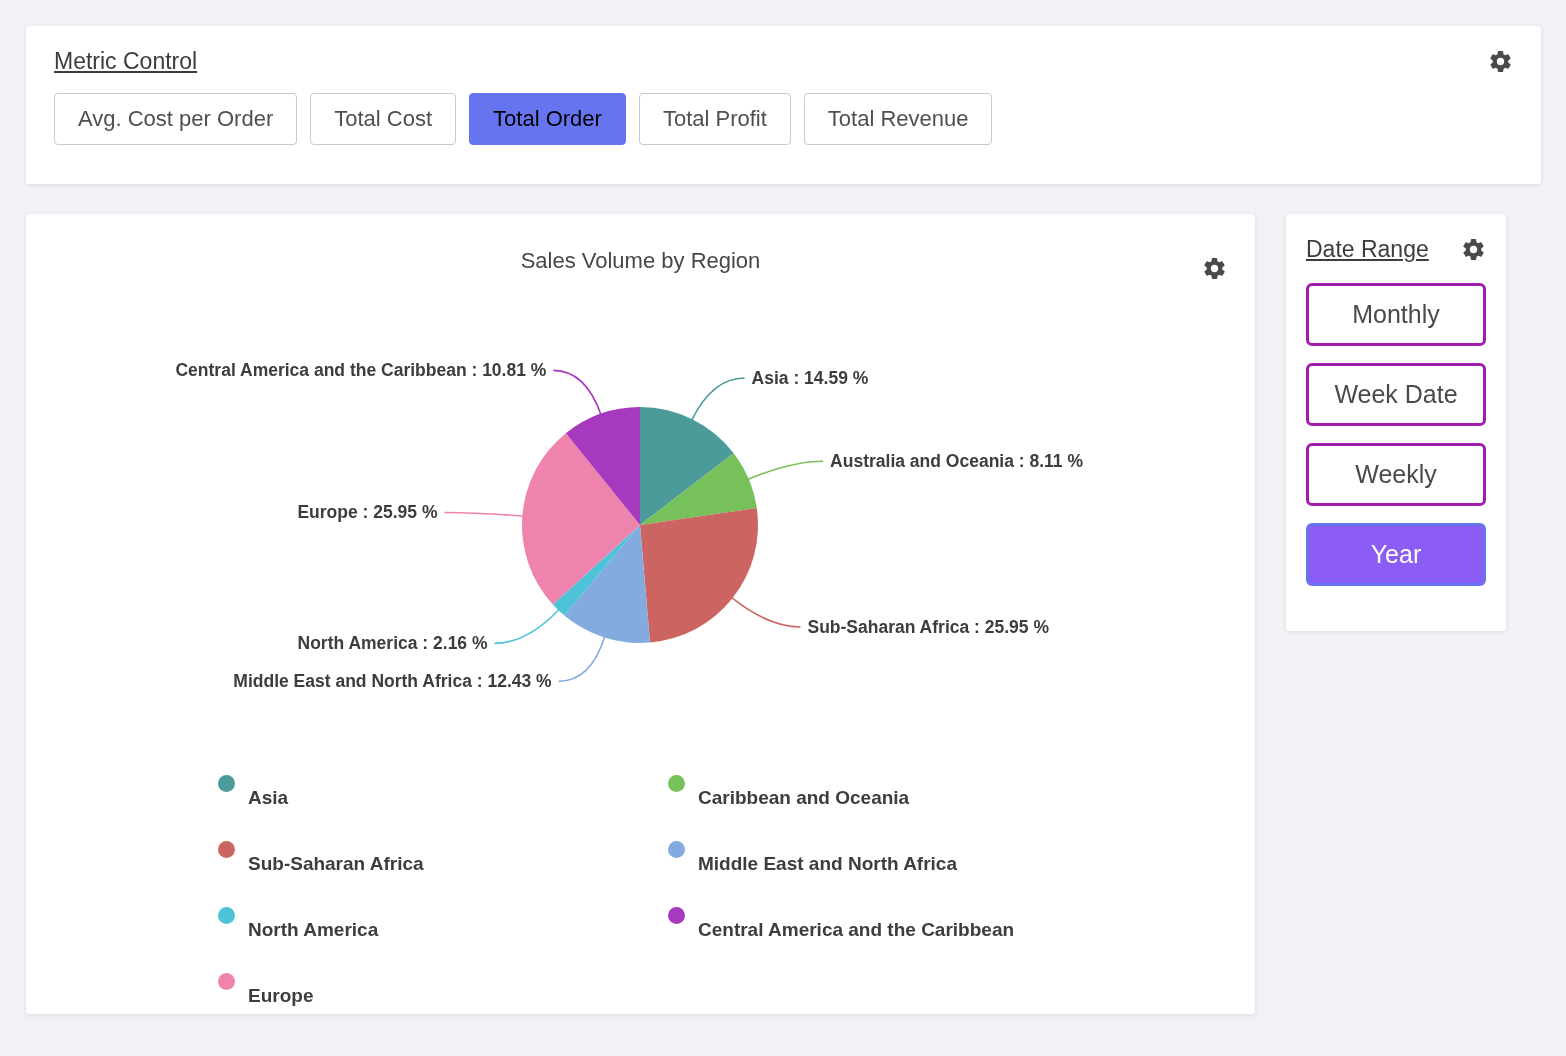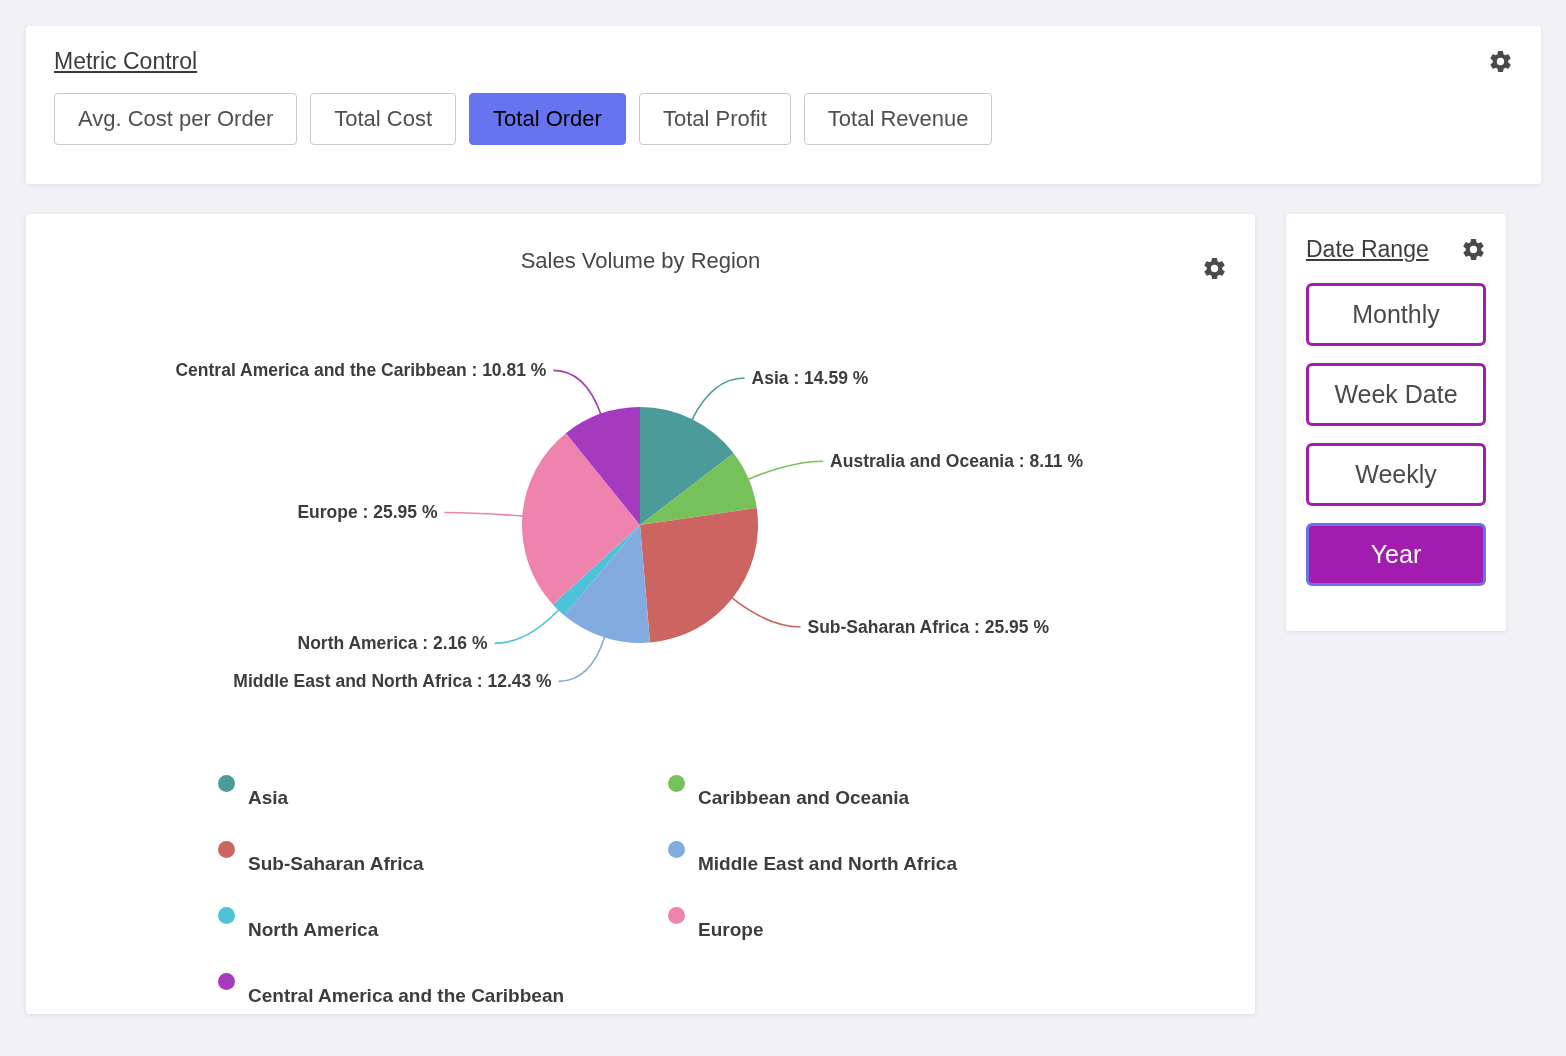--- a/index.html
+++ b/index.html
@@ -133,21 +133,21 @@
     color: #4a4a4a;
     background: #fff;
     border: 3px solid #a21caf;
     border-radius: 6px;
     padding: 14px 0;
     margin-bottom: 17px;
     cursor: pointer;
     text-align: center;
   }
   .dr-btn.selected {
-    background: #a21caf;
+    background: #8b5cf6;
     border-color: #6674f0;
     color: #ffffff;
   }
 </style>
 </head>
 <body>
 
 <div class="page">
 
   <section class="card metric-card">
@@ -215,26 +215,26 @@
           </div>
           <div class="legend-item">
             <span class="legend-dot" style="background: rgb(131, 171, 224);"></span>
             <span class="legend-label">Middle East and North Africa</span>
           </div>
           <div class="legend-item">
             <span class="legend-dot" style="background: rgb(78, 195, 216);"></span>
             <span class="legend-label">North America</span>
           </div>
           <div class="legend-item">
+            <span class="legend-dot" style="background: rgb(166, 58, 191);"></span>
+            <span class="legend-label">Central America and the Caribbean</span>
+          </div>
+          <div class="legend-item">
             <span class="legend-dot" style="background: rgb(238, 131, 174);"></span>
             <span class="legend-label">Europe</span>
-          </div>
-          <div class="legend-item">
-            <span class="legend-dot" style="background: rgb(166, 58, 191);"></span>
-            <span class="legend-label">Central America and the Caribbean</span>
           </div>
         </div>
     </section>
 
     <section class="card daterange-card">
       <div class="card-header">
         <h2 class="card-title">Date Range</h2>
         <span class="gear">
           <svg class="gear-svg" viewBox="0 0 24 24" fill="currentColor">
               <path d="M19.4 13c.04-.33.06-.66.06-1s-.02-.67-.06-1l2.1-1.65a.5.5 0 0 0 .12-.64l-2-3.46a.5.5 0 0 0-.61-.22l-2.49 1a7.3 7.3 0 0 0-1.69-.98l-.38-2.65A.49.49 0 0 0 14 2h-4a.49.49 0 0 0-.5.42l-.38 2.65c-.61.25-1.17.59-1.69.98l-2.49-1a.5.5 0 0 0-.61.22l-2 3.46a.5.5 0 0 0 .12.64L4.6 11c-.04.33-.06.66-.06 1s.02.67.06 1l-2.1 1.65a.5.5 0 0 0-.12.64l2 3.46c.12.22.39.3.61.22l2.49-1c.52.4 1.08.73 1.69.98l.38 2.65c.04.24.25.42.5.42h4c.25 0 .46-.18.5-.42l.38-2.65a7.3 7.3 0 0 0 1.69-.98l2.49 1c.22.08.49 0 .61-.22l2-3.46a.5.5 0 0 0-.12-.64L19.4 13zM12 15.5A3.5 3.5 0 1 1 12 8.5a3.5 3.5 0 0 1 0 7z"></path>

